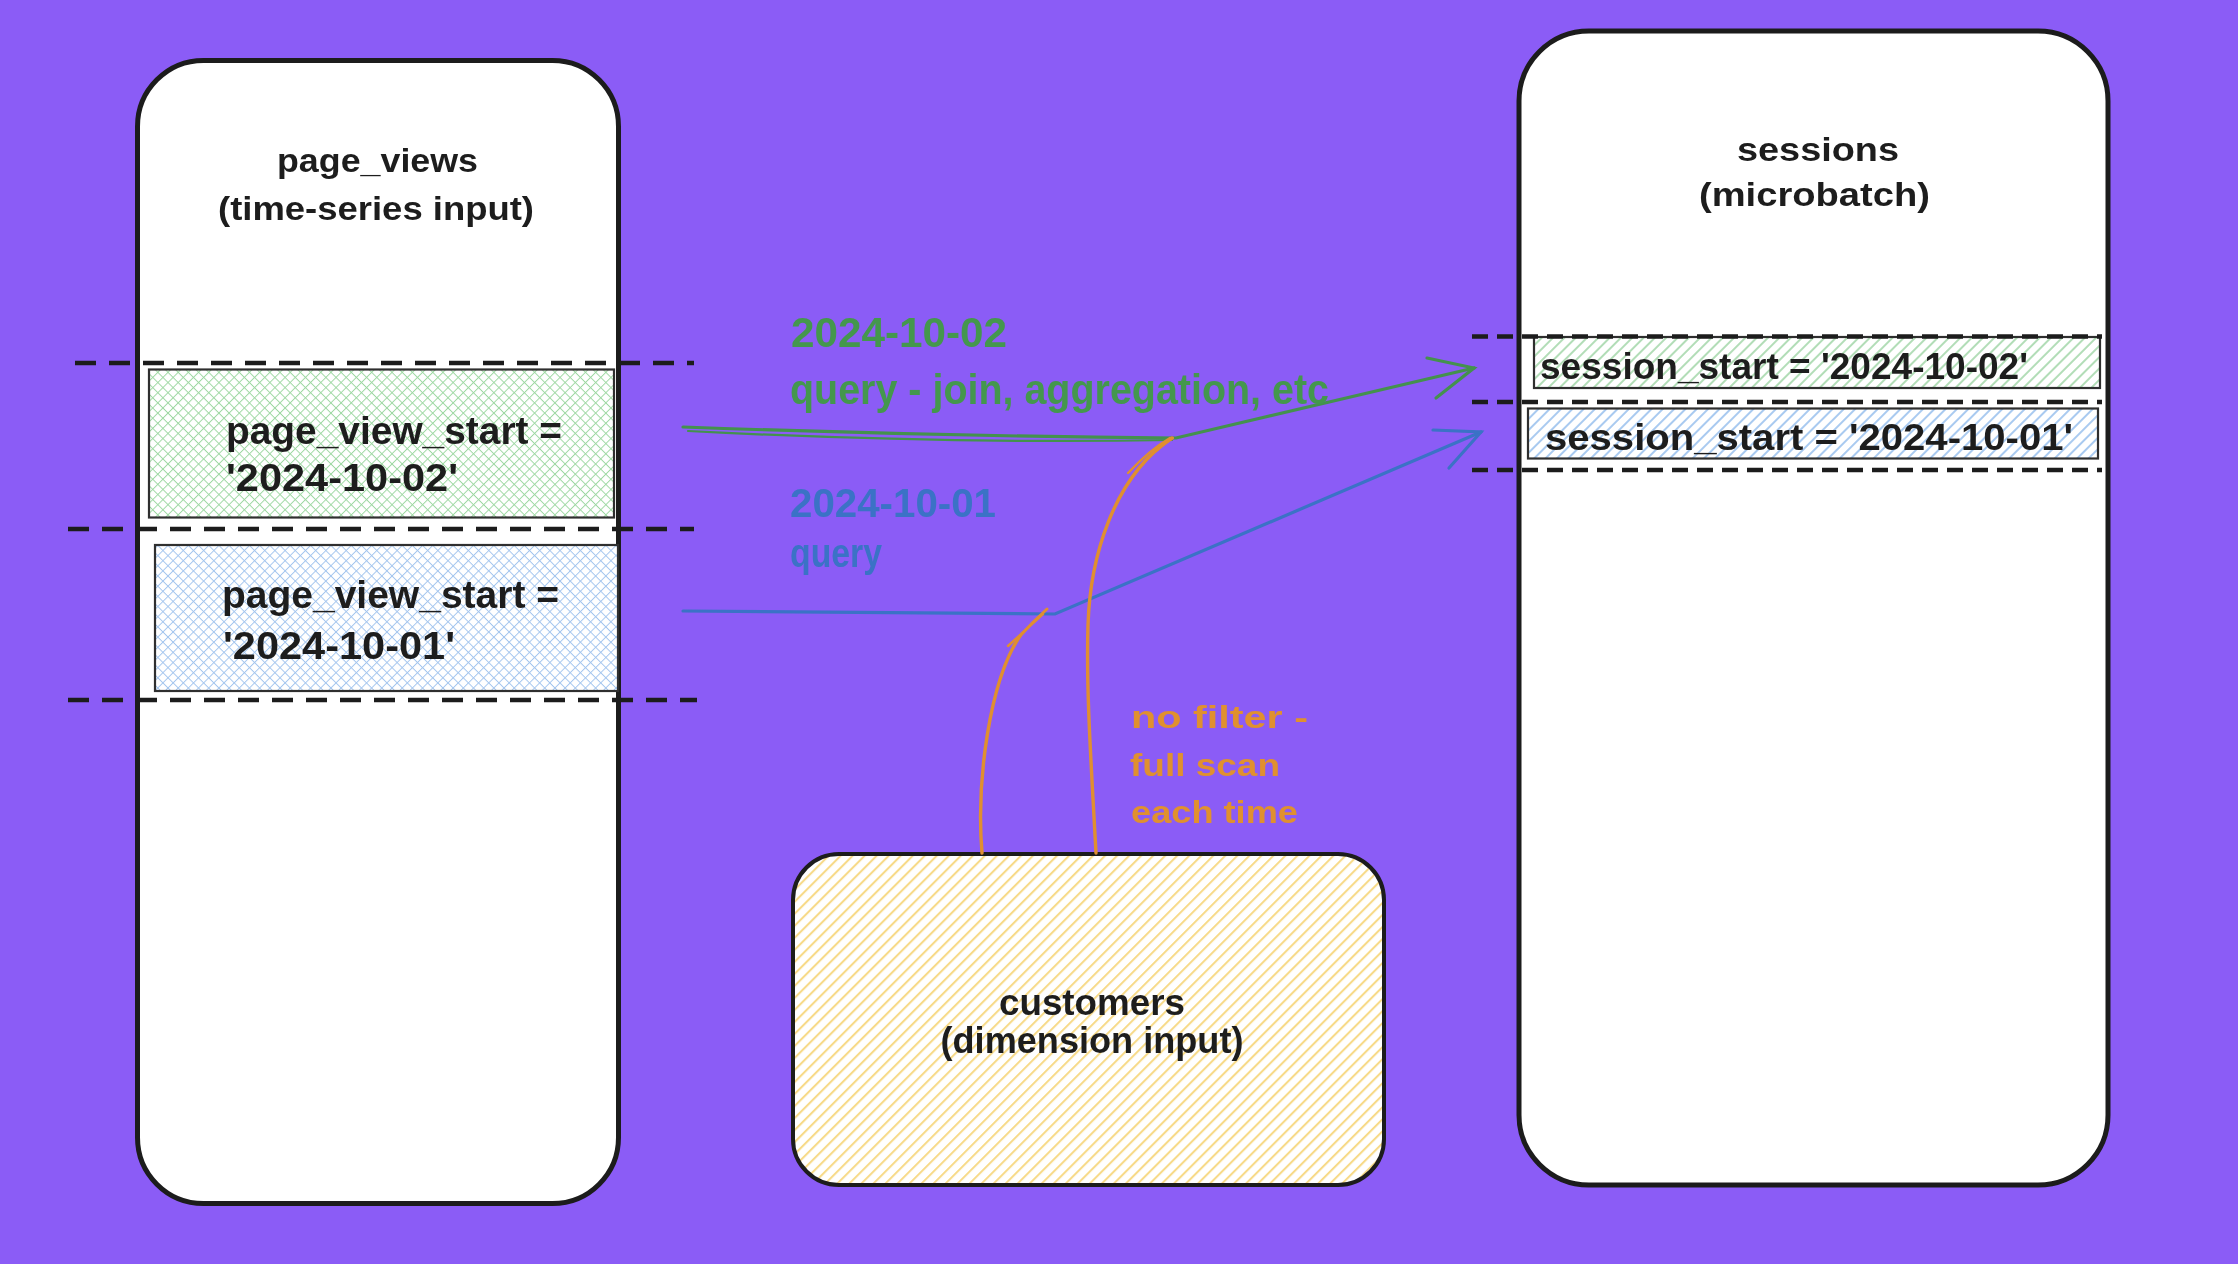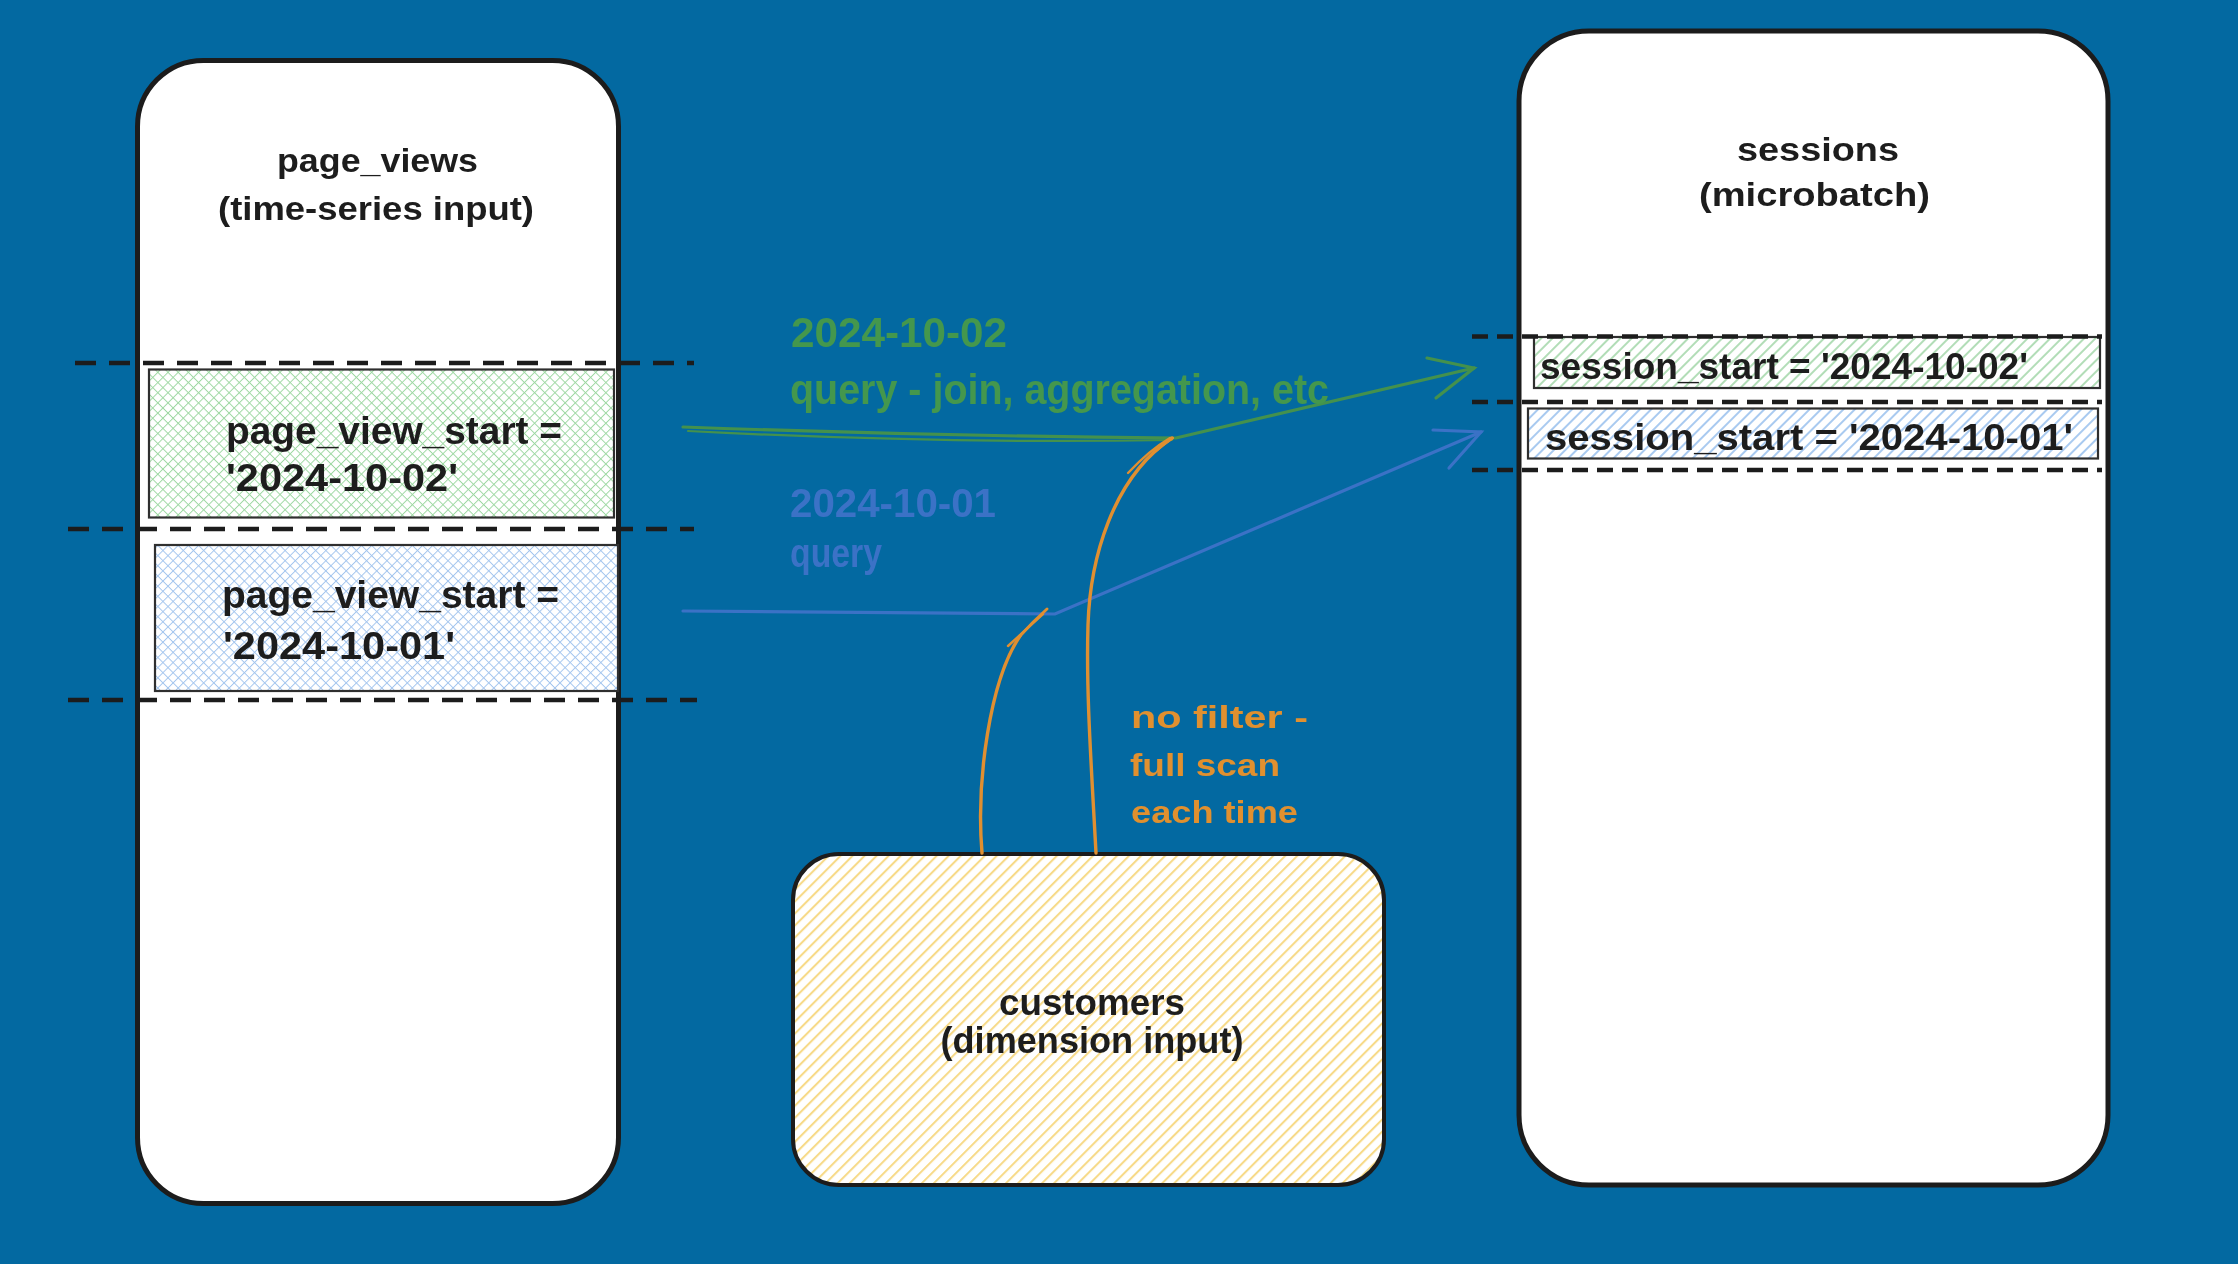--- a/index.html
+++ b/index.html
@@ -1,16 +1,16 @@
 <!DOCTYPE html>
 <html><head>
 <meta charset="utf-8">
 <style>
   html,body{margin:0;padding:0;background:#ffffff;}
-  #stage{position:relative;width:2238px;height:1264px;background:#0369a1;overflow:hidden;}
+  #stage{position:relative;width:2238px;height:1264px;background:#8b5cf6;overflow:hidden;}
   svg{position:absolute;left:0;top:0;}
   text{font-family:"Liberation Sans", sans-serif;font-weight:700;}
 </style>
 </head>
 <body>
 <div id="stage">
 <svg width="2238" height="1264" viewBox="0 0 2238 1264">
   <defs>
     <pattern id="xg" width="7.2" height="7.2" patternUnits="userSpaceOnUse" patternTransform="rotate(45)">
       <rect width="7.2" height="7.2" fill="#ffffff"></rect>

